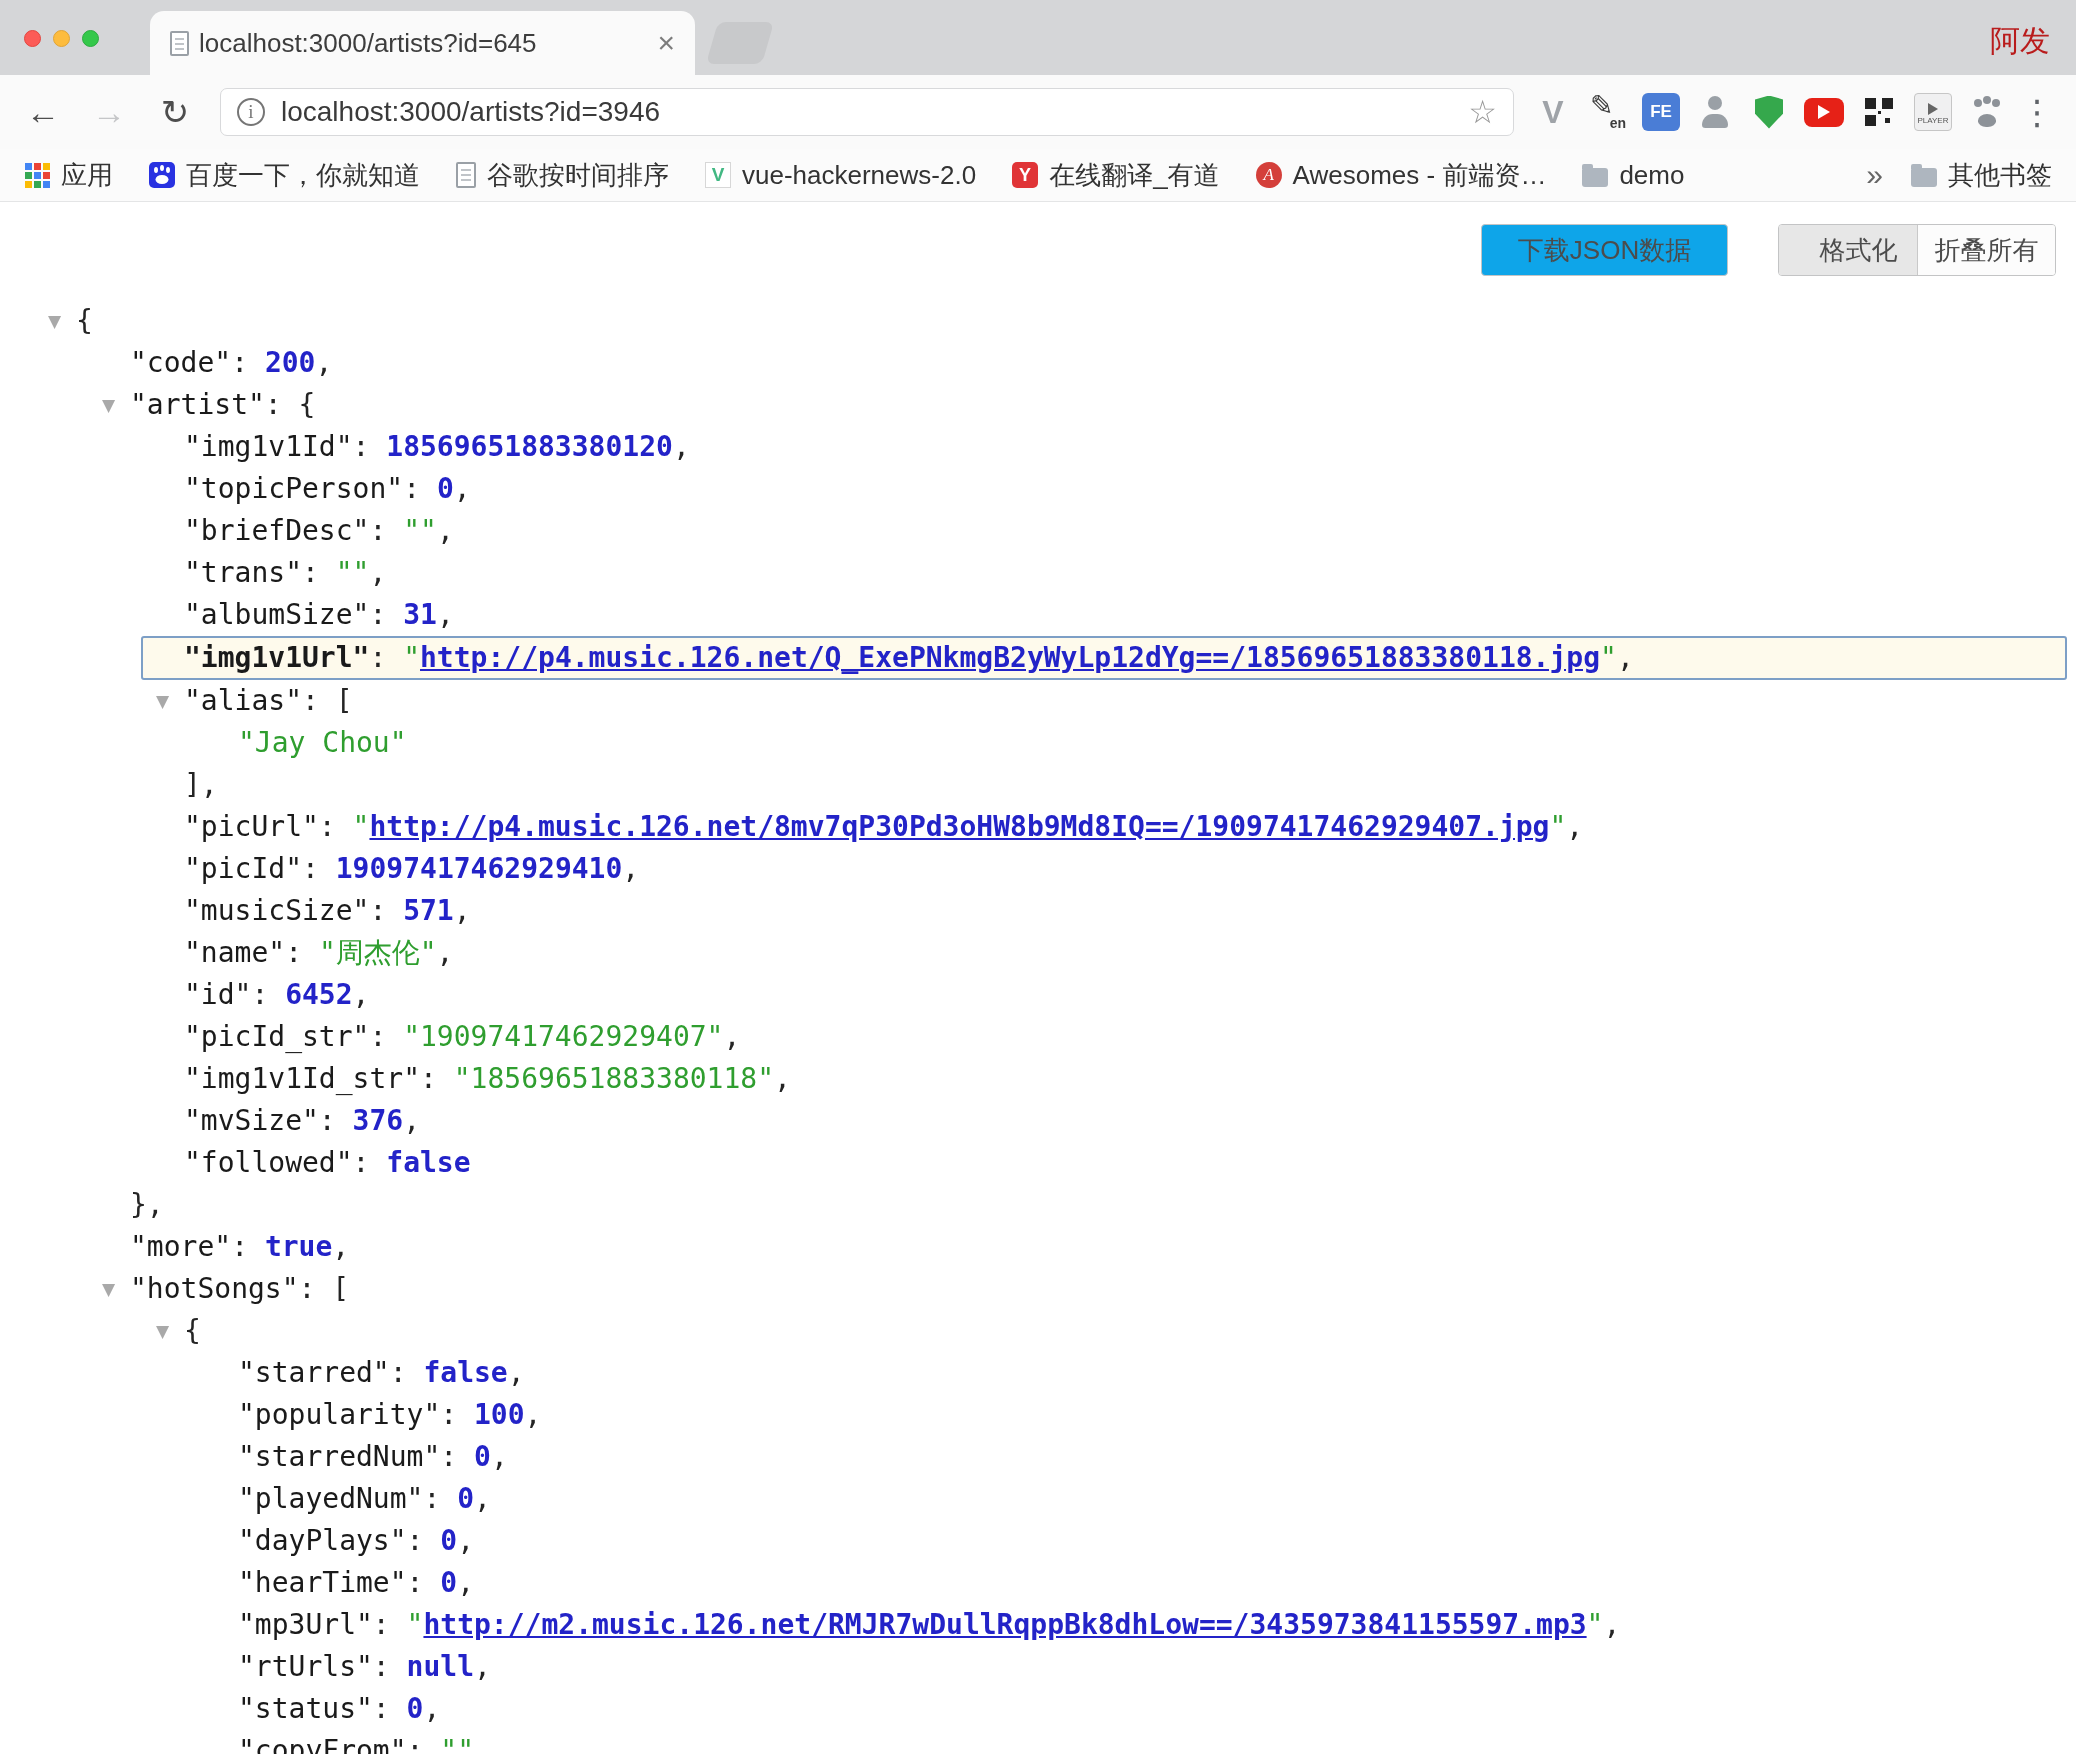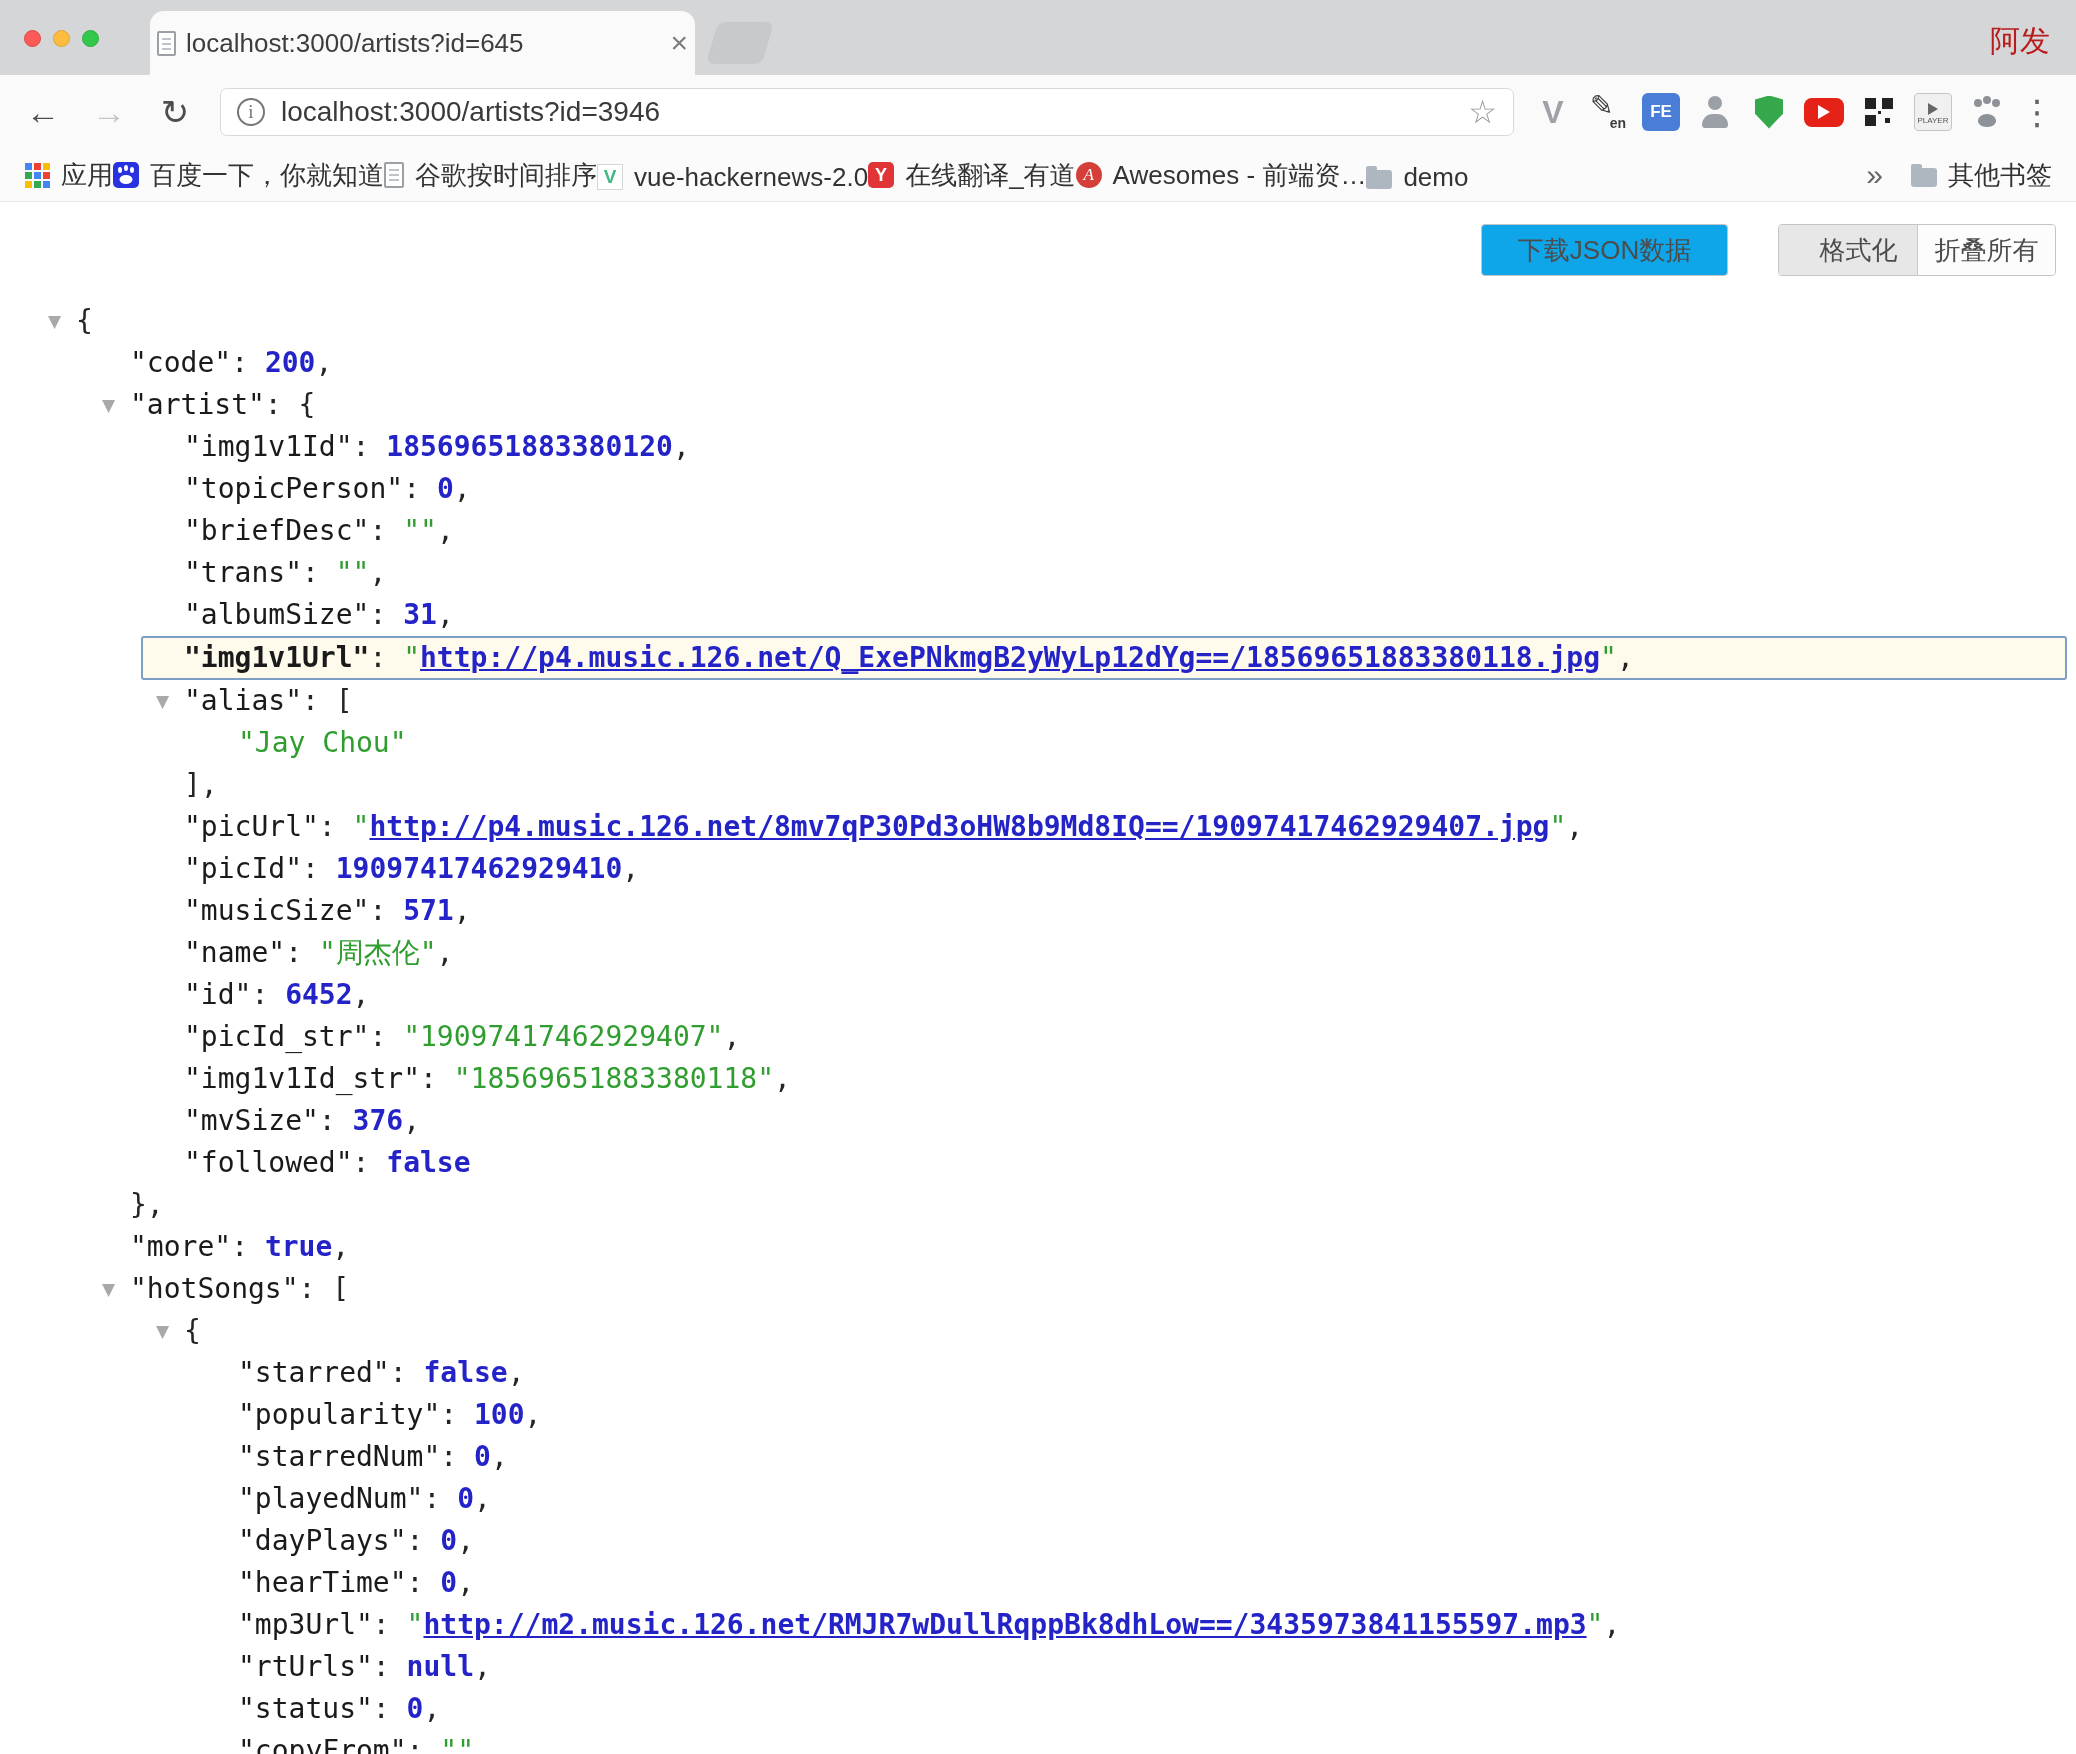--- a/index.html
+++ b/index.html
@@ -7,21 +7,21 @@
     font-family:"Liberation Sans",sans-serif;}
 
   
   .tabbar{position:relative;height:75px;background:#d5d6d8;}
   .traffic{position:absolute;left:24px;top:30px;display:flex;gap:12px;}
   .light{width:17px;height:17px;border-radius:50%;display:inline-block;}
   .light.red{background:#fc5b57;border:1px solid #e2463f;}
   .light.yellow{background:#fdbc3e;border:1px solid #e0a437;}
   .light.green{background:#34c84a;border:1px solid #2dab40;}
   .tab{position:absolute;left:150px;top:11px;width:545px;height:64px;background:#fafafa;
-    border-radius:14px 14px 0 0;display:flex;align-items:center;padding:0 7px;}
+    border-radius:14px 14px 0 0;display:flex;align-items:center;padding:0 20px;}
   .tab-title{flex:1;font-size:26px;color:#3d3d3d;white-space:nowrap;overflow:hidden;margin:0 10px;}
   .tab-close{font-size:30px;color:#7c7c7c;line-height:1;}
   .newtab{position:absolute;left:712px;top:22px;width:56px;height:42px;background:#c8c9cb;
     border-radius:8px;transform:skewX(-16deg);}
   .profile{position:absolute;right:26px;top:21px;font-size:30px;color:#b91c1c;}
 
   
   .navbar{height:74px;background:#fafafa;display:flex;align-items:center;padding:0 22px;}
   .nav-icon{font-size:34px;color:#4d4d4d;margin-right:24px;width:42px;text-align:center;flex:none;}
   .nav-icon.forward{color:#c5c6c8;}
@@ -58,21 +58,21 @@
     border-bottom:6px solid transparent;margin-top:3px;}
   .icon-video-player::after{content:"PLAYER";font-size:8px;color:#555;margin-top:1px;}
   .icon-paw::before{content:"";position:absolute;bottom:4px;left:50%;transform:translateX(-50%);
     width:18px;height:13px;border-radius:50% 50% 45% 45%;background:#8d9298;}
   .icon-paw::after{content:"";position:absolute;top:6px;left:6px;width:8px;height:8px;border-radius:50%;
     background:#8d9298;box-shadow:9px -3px 0 #8d9298,18px 0 0 #8d9298;}
 
   
   .bookmarks{height:53px;background:#fbfbfb;border-bottom:1px solid #e4e5e6;display:flex;
     align-items:center;padding:0 24px;}
-  .bm-list{display:flex;align-items:flex-end;min-width:0;}
+  .bm-list{display:flex;align-items:center;gap:36px;min-width:0;}
   .bm-item{display:flex;align-items:center;gap:11px;font-size:26px;color:#333;white-space:nowrap;}
   .bm-icon{position:relative;width:26px;height:26px;display:flex;align-items:center;
     justify-content:center;flex:none;}
   .icon-apps-grid::before{content:"";position:absolute;top:1px;left:1px;width:7px;height:7px;background:#4285f4;
     box-shadow:9px 0 0 #ea4335,18px 0 0 #fbbc05,0 9px 0 #34a853,9px 9px 0 #4285f4,18px 9px 0 #ea4335,
     0 18px 0 #fbbc05,9px 18px 0 #34a853,18px 18px 0 #4285f4;}
   .icon-baidu{background:#2932e1;border-radius:5px;}
   .icon-baidu::before{content:"";position:absolute;bottom:4px;left:50%;transform:translateX(-50%);
     width:13px;height:9px;border-radius:50%;background:#fff;}
   .icon-baidu::after{content:"";position:absolute;top:5px;left:5px;width:4px;height:6px;border-radius:50%;

